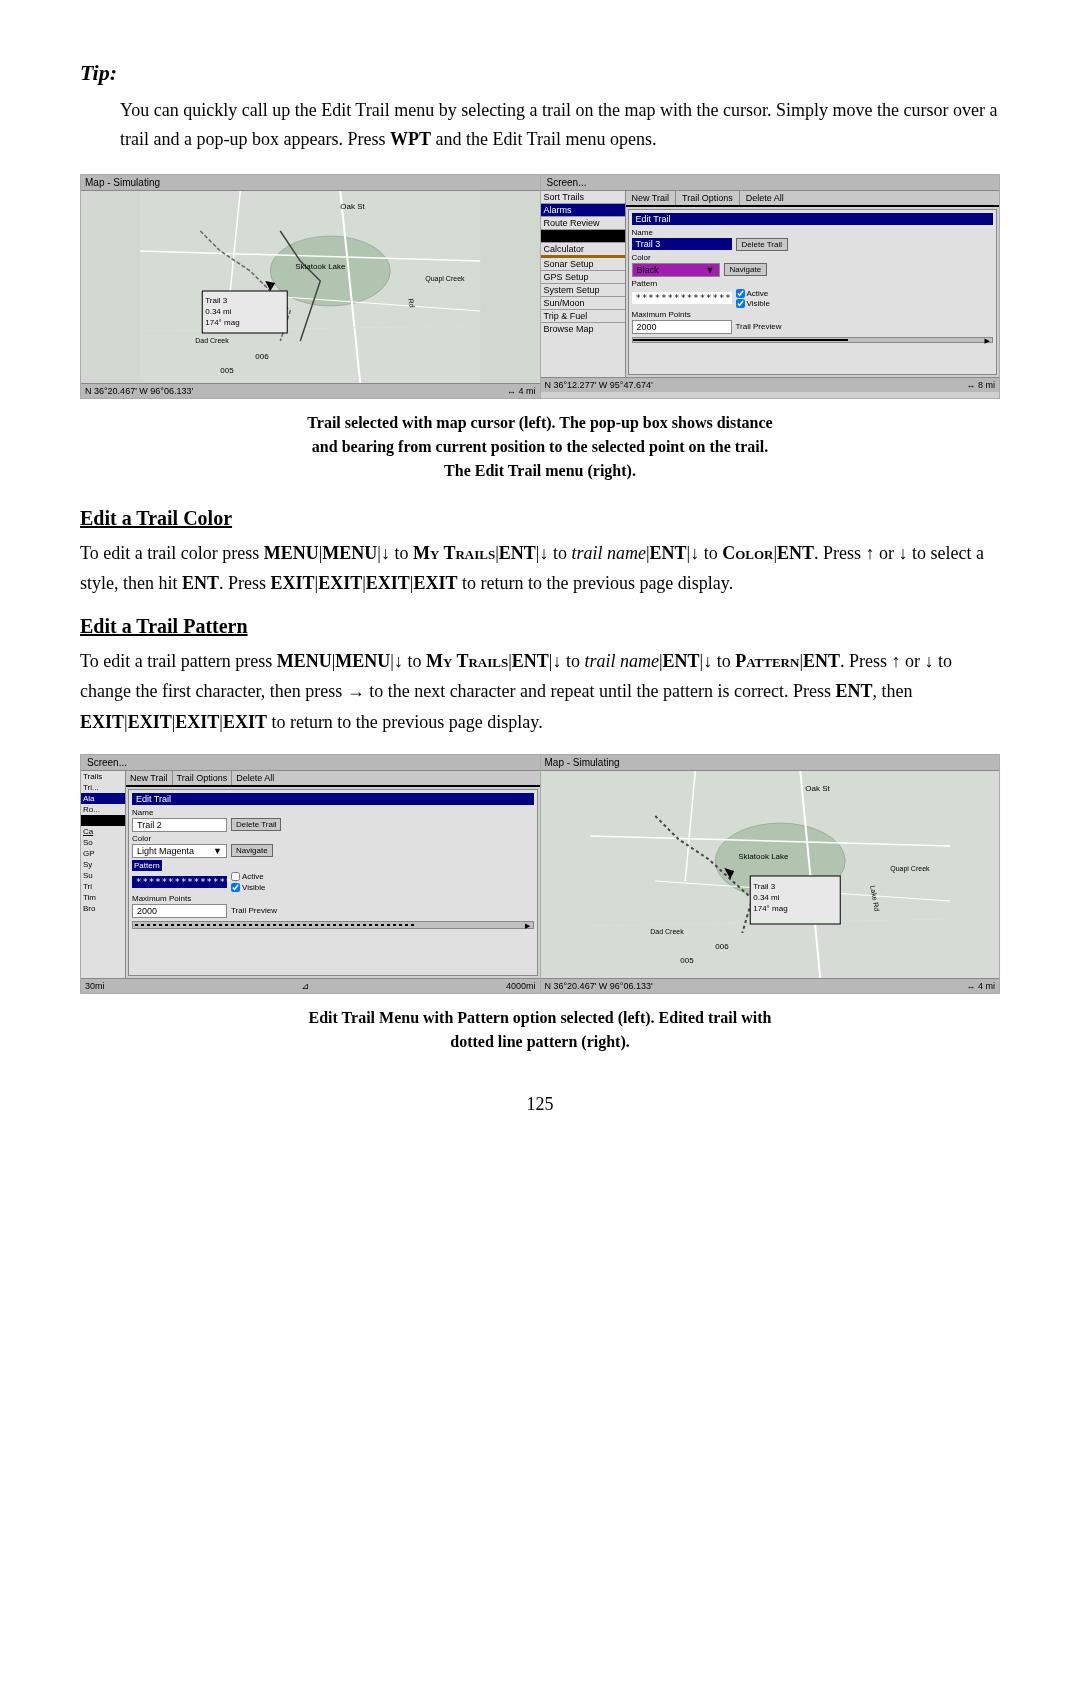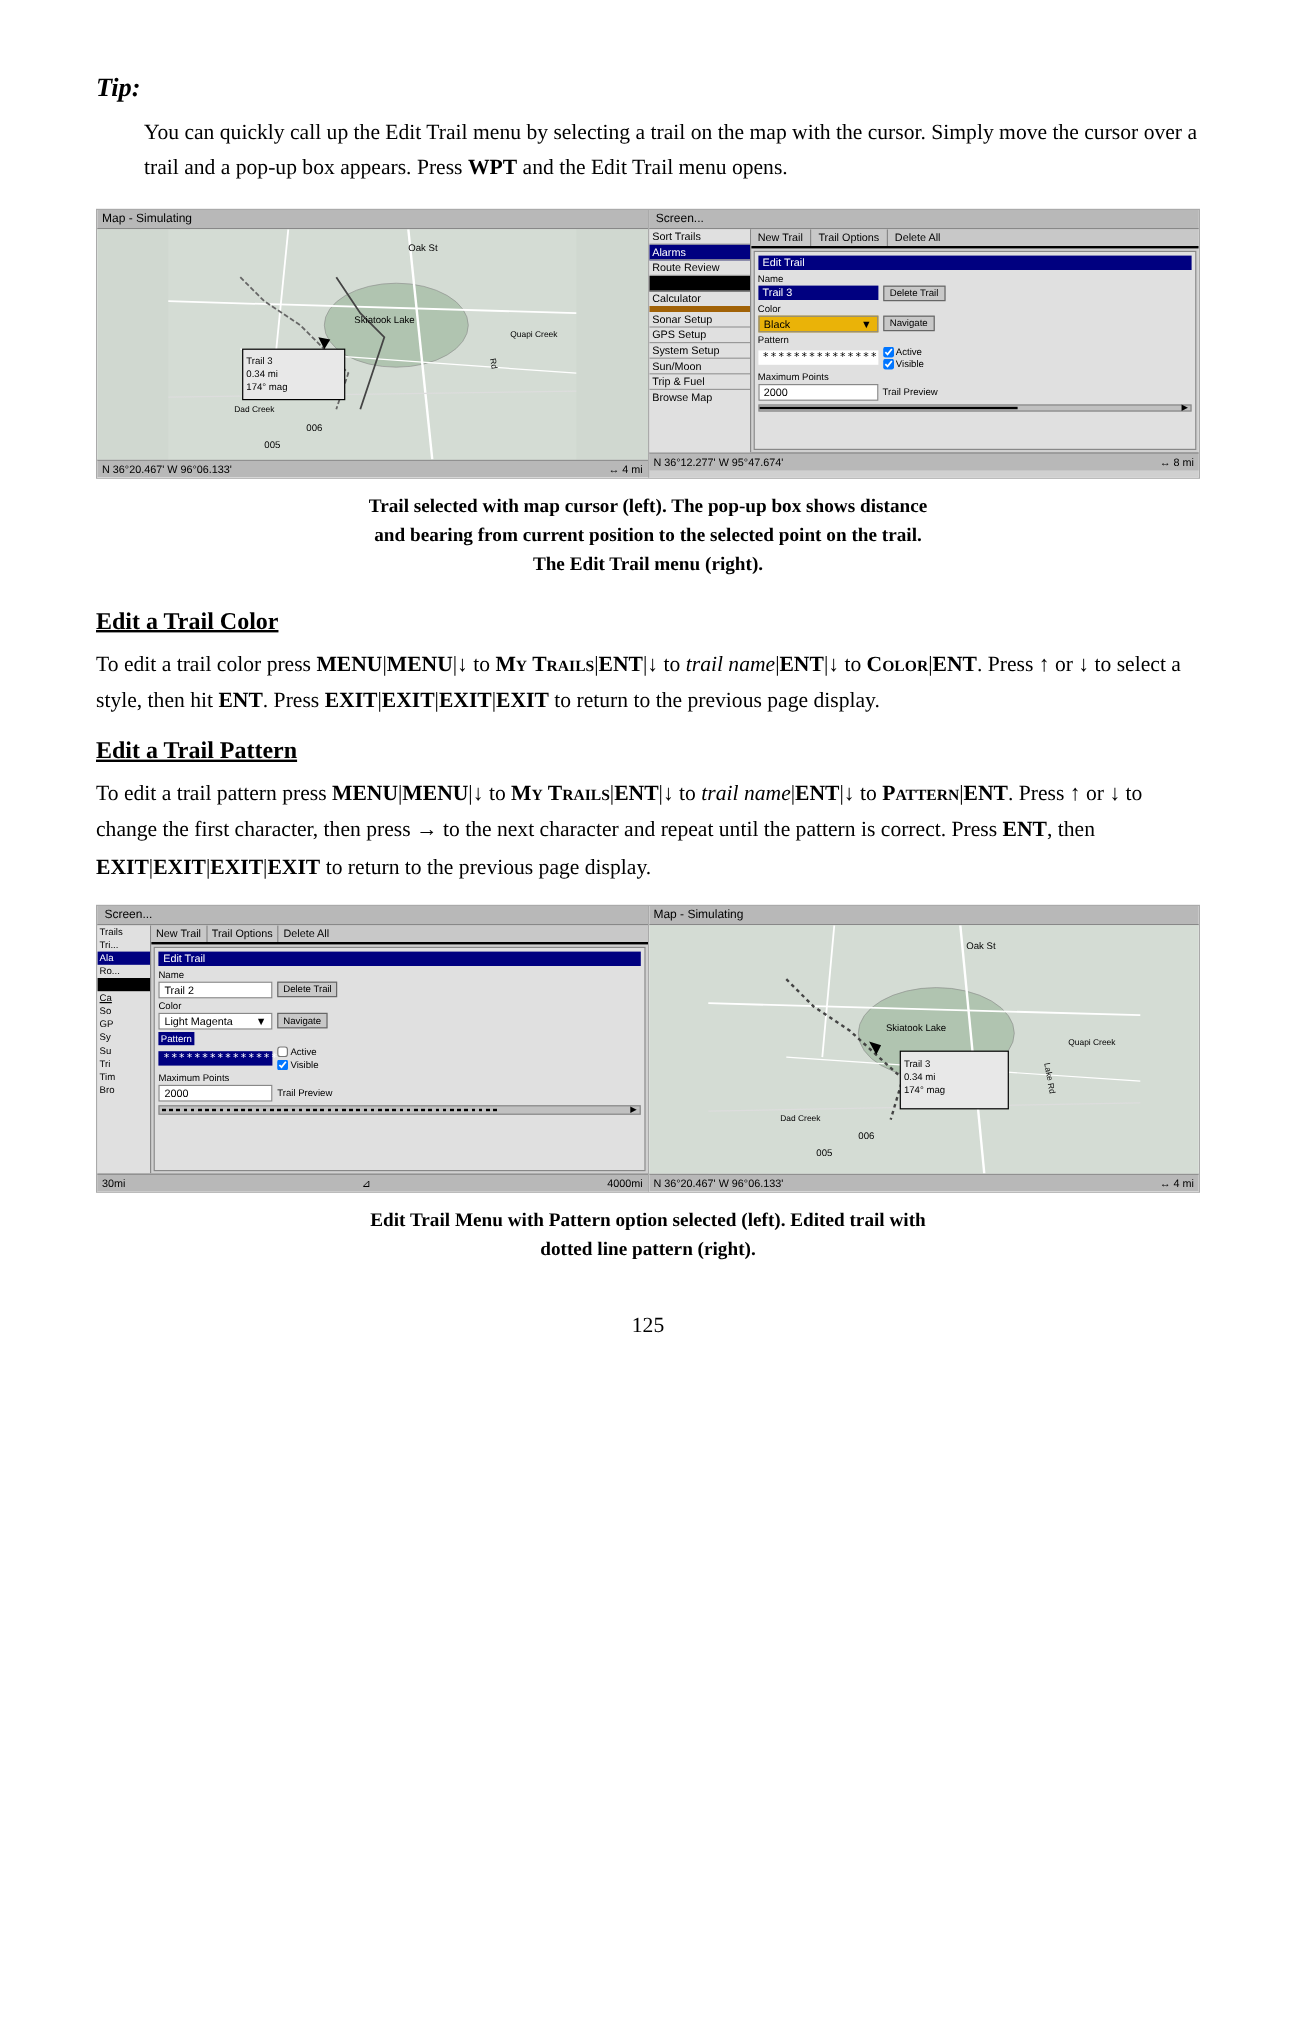--- a/index.html
+++ b/index.html
@@ -145,21 +145,21 @@
 
     <div style="background:#b8b8b8; border-bottom:1px solid #888; font-size:10px; padding:2px 6px;">Screen...</div>
 
     <div style="display:flex; height:186px;">
 
       <div style="width:85px; background:#e0e0e0; border-right:1px solid #888; font-size:9px; overflow:hidden;">
         <div style="padding:1px 3px; border-bottom:1px solid #999;">Sort Trails</div>
         <div style="padding:1px 3px; border-bottom:1px solid #999; background:#000080; color:#fff;">Alarms</div>
         <div style="padding:1px 3px; border-bottom:1px solid #999;">Route Review</div>
         <div style="padding:1px 3px; border-bottom:1px solid #999; background:#000;">My Trails</div>
-        <div style="padding:1px 3px; border-bottom:5px solid #a16207;">Calculator</div>
+        <div style="padding:1px 3px; border-bottom:3px solid #a16207;">Calculator</div>
         <div style="padding:1px 3px; border-bottom:1px solid #999;">Sonar Setup</div>
         <div style="padding:1px 3px; border-bottom:1px solid #999;">GPS Setup</div>
         <div style="padding:1px 3px; border-bottom:1px solid #999;">System Setup</div>
         <div style="padding:1px 3px; border-bottom:1px solid #999;">Sun/Moon</div>
         <div style="padding:1px 3px; border-bottom:1px solid #999;">Trip &amp; Fuel</div>
         <div style="padding:1px 3px;">Browse Map</div>
       </div>
 
       <div style="flex:1; display:flex; flex-direction:column; overflow:hidden;">
 
@@ -176,21 +176,21 @@
             <div style="font-size:8px; margin-bottom:1px;">Name</div>
             <div style="display:flex; align-items:center; gap:4px;">
               <div style="background:#000080; color:#fff; font-size:9px; padding:1px 4px; width:100px;">Trail 3</div>
               <div style="background:#c8c8c8; border:1px solid #666; font-size:8px; padding:1px 5px; white-space:nowrap;">Delete Trail</div>
             </div>
           </div>
 
           <div style="margin-bottom:2px;">
             <div style="font-size:8px; margin-bottom:1px;">Color</div>
             <div style="display:flex; align-items:center; gap:4px;">
-              <div style="background:#eab308; border:1px solid #888; font-size:9px; padding:1px 4px; width:100px; display:flex; align-items:center; justify-content:space-between;">
+              <div style="background:#a21caf; border:1px solid #888; font-size:9px; padding:1px 4px; width:88px; display:flex; align-items:center; justify-content:space-between;">
                 <span>Black</span>
                 <span>▼</span>
               </div>
               <div style="background:#c8c8c8; border:1px solid #666; font-size:8px; padding:1px 5px; white-space:nowrap;">Navigate</div>
             </div>
           </div>
 
           <div style="margin-bottom:2px;">
             <div style="font-size:8px; margin-bottom:1px;">Pattern</div>
             <div style="display:flex; align-items:center; gap:4px;">

